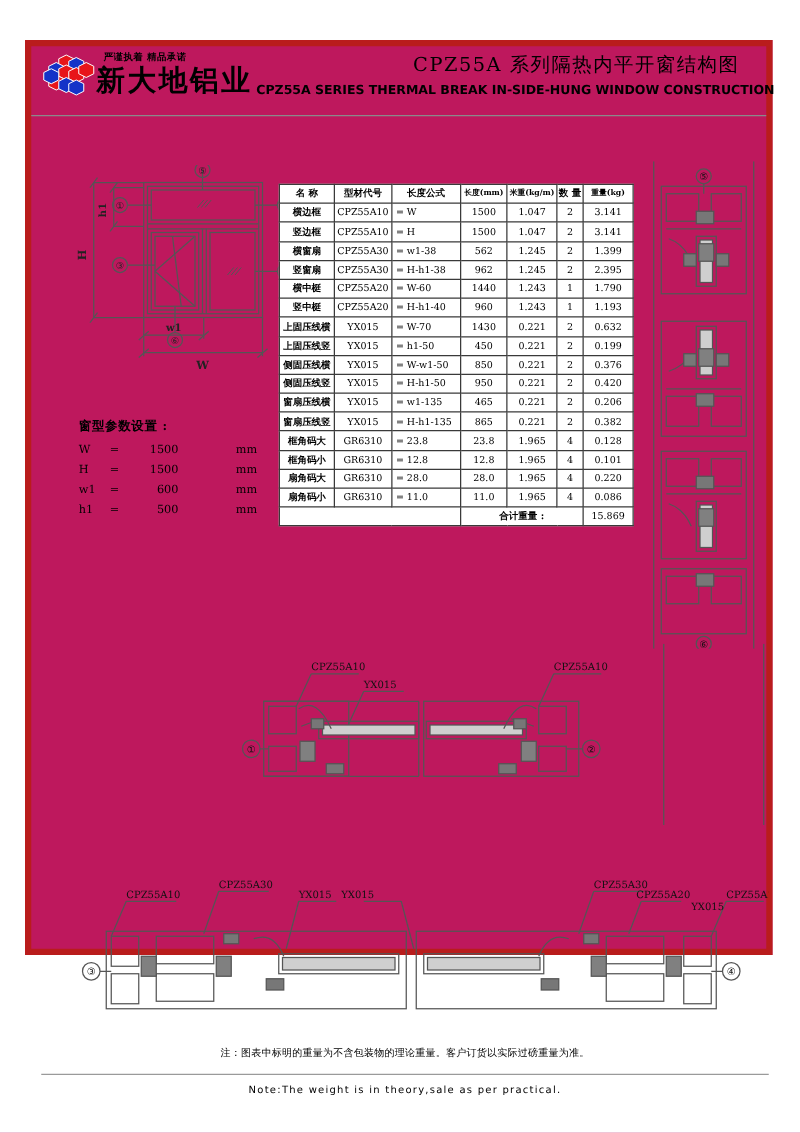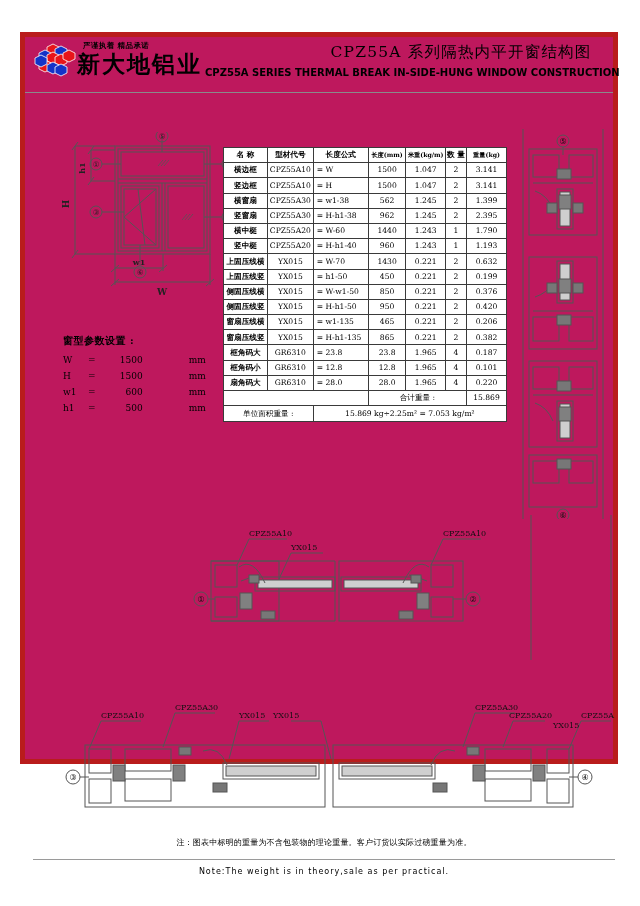--- a/index.html
+++ b/index.html
@@ -29,21 +29,21 @@
   
   .tbl{position:absolute;left:198px;top:110px;width:284px;border-collapse:collapse;
        font-family:"DejaVu Serif","Liberation Serif",serif;font-size:7.6px;background:#fff;}
   .tbl td,.tbl th{border:1px solid #3a3a3a;padding:0;height:14.2px;text-align:center;vertical-align:middle;
        font-weight:normal;line-height:1;}
   .tbl .cap{font-size:11px;font-weight:bold;height:19px;letter-spacing:1px;}
   .tbl .hd td{font-weight:bold;font-size:7.6px;}
   .tbl .nm{font-weight:bold;margin-left:28px;}
   .tbl .fx{text-align:left;padding-left:3px;}
   .tbl td.sub{font-size:6.2px;}
-  .tbl .tot{font-weight:normal;}
+  .tbl .tot{font-weight:bold;}
   .tbl .ft{height:16px;}
   .c1{width:46px}.c2{width:45px}.c3{width:54px}.c4{width:38px}.c5{width:40px}.c6{width:21px}.c7{width:40px}
   
   .note{position:absolute;left:0;top:800px;width:598px;text-align:center;}
   .note .n1{font-size:8px;font-family:"DejaVu Serif","Liberation Serif",serif;letter-spacing:.2px;text-align:center;}
   .note .n2{font-size:8px;letter-spacing:1px;margin-top:19px;}
   .note-rule{position:absolute;left:8px;top:822px;width:582px;border-top:1px solid #9a9a9a;}
   .cnum{font-size:8px;font-family:"DejaVu Serif","Liberation Serif",serif;}
 </style>
 </head>
@@ -302,48 +302,53 @@
           <td class="c6">2</td>
           <td class="c7">0.382</td>
         </tr>
         <tr>
           <td class="c1 nm">框角码大</td>
           <td class="c2">GR6310</td>
           <td class="c3 fx">= 23.8</td>
           <td class="c4">23.8</td>
           <td class="c5">1.965</td>
           <td class="c6">4</td>
-          <td class="c7">0.187</td>
+          <td class="c7">0.128</td>
         </tr>
         <tr>
           <td class="c1 nm">框角码小</td>
           <td class="c2">GR6310</td>
           <td class="c3 fx">= 12.8</td>
           <td class="c4">12.8</td>
           <td class="c5">1.965</td>
           <td class="c6">4</td>
           <td class="c7">0.101</td>
         </tr>
         <tr>
           <td class="c1 nm">扇角码大</td>
           <td class="c2">GR6310</td>
           <td class="c3 fx">= 28.0</td>
           <td class="c4">28.0</td>
           <td class="c5">1.965</td>
           <td class="c6">4</td>
           <td class="c7">0.220</td>
         </tr>
         <tr>
+          <td class="c1 nm">扇角码小</td>
+          <td class="c2">GR6310</td>
+          <td class="c3 fx">= 11.0</td>
+          <td class="c4">11.0</td>
+          <td class="c5">1.965</td>
+          <td class="c6">4</td>
+          <td class="c7">0.086</td>
+        </tr>
+        <tr>
           <td colspan="3"></td>
           <td colspan="3" class="tot">合计重量 :</td>
           <td class="c7">15.869</td>
-        </tr>
-        <tr class="ft">
-          <td colspan="2" class="tot">单位面积重量 :</td>
-          <td colspan="5">15.869  kg÷2.25m² =  7.053  kg/m²</td>
         </tr>
       </tbody>
   </table>
 
   <svg class="abs" style="left:8px;top:478px;width:582px;height:145px;" viewBox="0 0 582 145">
     <g class="cal">
 
       <rect x="178" y="46" width="68" height="60"></rect>
       <rect x="182" y="50" width="22" height="22"></rect>
       <rect x="182" y="82" width="22" height="20"></rect>

